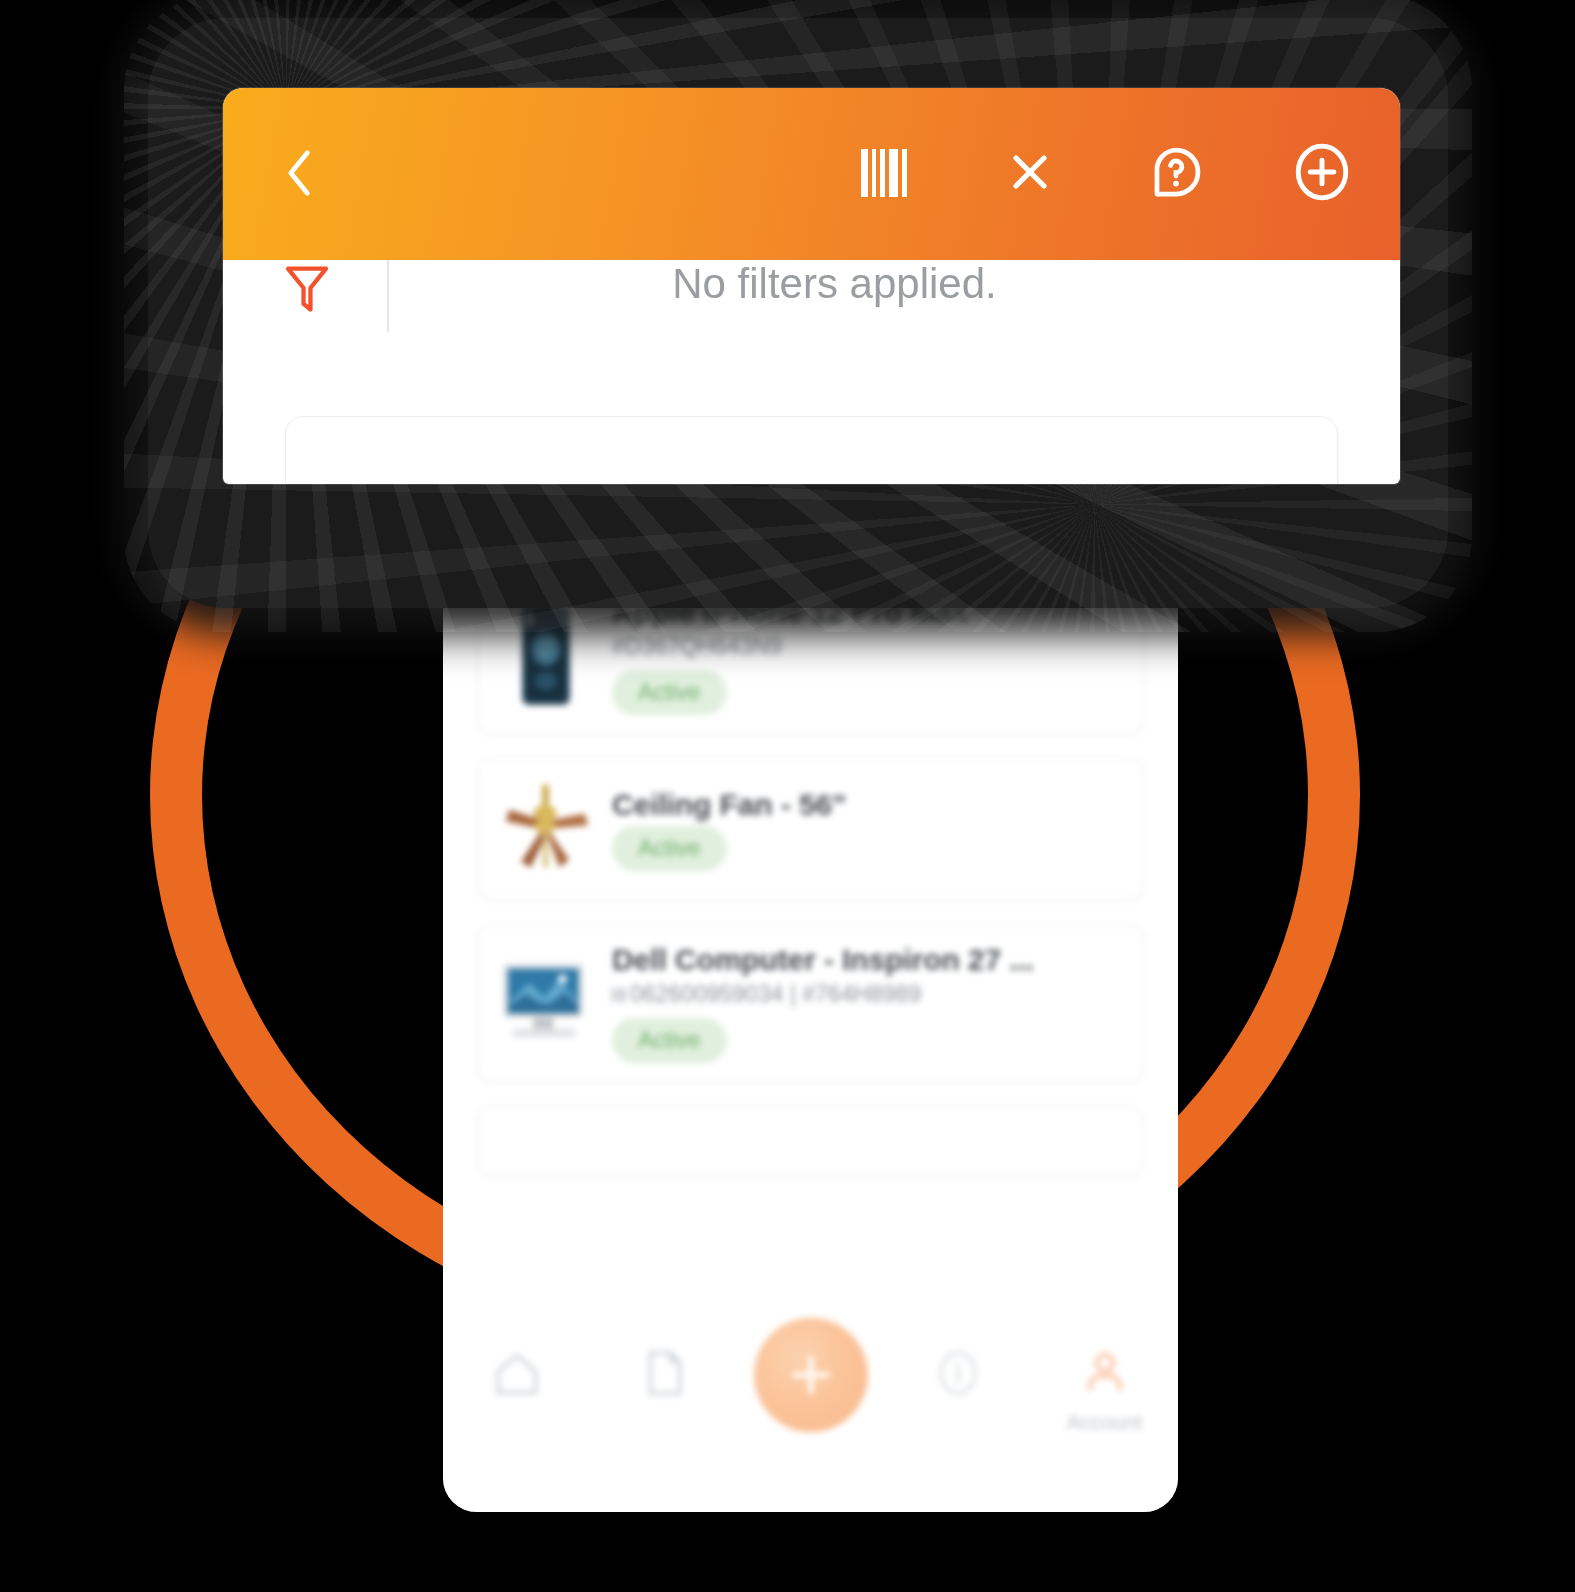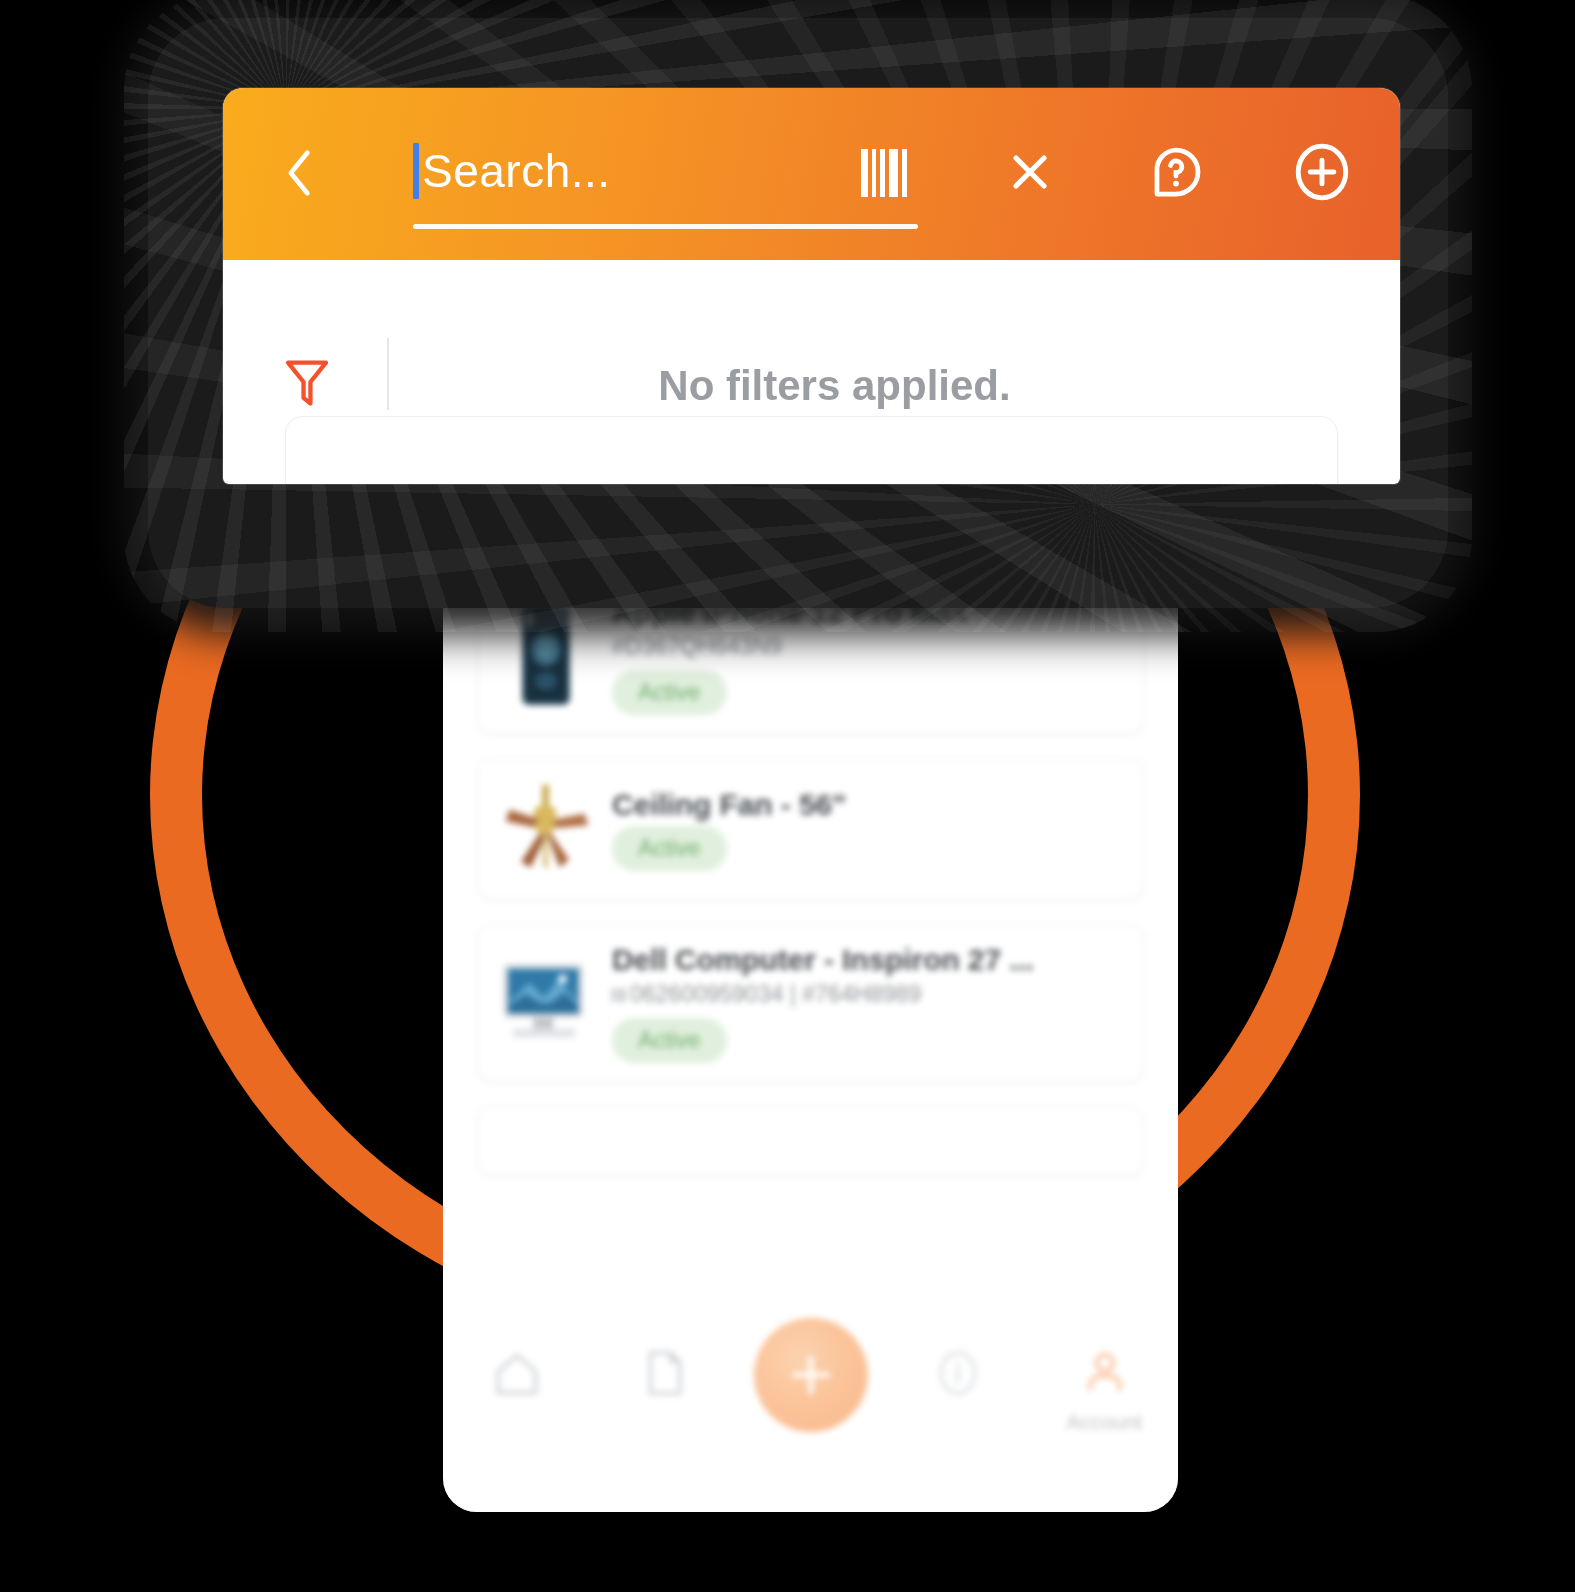--- a/index.html
+++ b/index.html
@@ -180,23 +180,22 @@
   .hicon{width:72px;height:72px;display:flex;align-items:center;justify-content:center;}
   .barcode{display:flex;align-items:flex-end;gap:4px;height:50px;}
   .barcode i{display:block;background:#fff;width:5px;height:48px;}
   .barcode i:nth-child(1){width:7px;}
   .barcode i:nth-child(2){width:4px;}
   .barcode i:nth-child(3){width:5px;}
   .barcode i:nth-child(4){width:9px;}
   .barcode i:nth-child(5){width:5px;}
 
   .filterrow{
-    height:150px;display:flex;align-items:flex-end;position:relative;
+    height:150px;display:flex;align-items:flex-start;position:relative;
     background:#fff;
-    font-weight:bold;
   }
   .funnel{margin-left:52px;width:64px;display:flex;justify-content:center;}
   .vdiv{width:2px;height:72px;background:#e3e6e9;margin-left:48px;}
   .filtertext{
     flex:1;text-align:center;font-size:42px;color:#9a9da1;
     margin-right:120px;
   }
   .panelcard-peek{
     position:absolute;left:62px;right:62px;top:328px;height:130px;
     border:1px solid #eceff1;border-top-left-radius:18px;border-top-right-radius:18px;
@@ -361,27 +360,20 @@
   <div class="toppanel">
 
     <div class="header">
 
       <div class="backbtn">
         <svg width="44" height="60" viewBox="0 0 24 32">
           <path d="M16 5 L7 16 L16 27" fill="none" stroke="#fff" stroke-width="2.6" stroke-linecap="round" stroke-linejoin="round"></path>
         </svg>
       </div>
 
-      <div class="searchwrap">
-        <div class="searchline">
-          <div class="caret"></div>
-          <div class="placeholder">Search...</div>
-        </div>
-        <div class="underline"></div>
-      </div>
 
       <div class="hicons">
         <div class="hicon">
           <div class="barcode">
             <i></i>
               <i></i>
               <i></i>
               <i></i>
               <i></i>
           </div>

